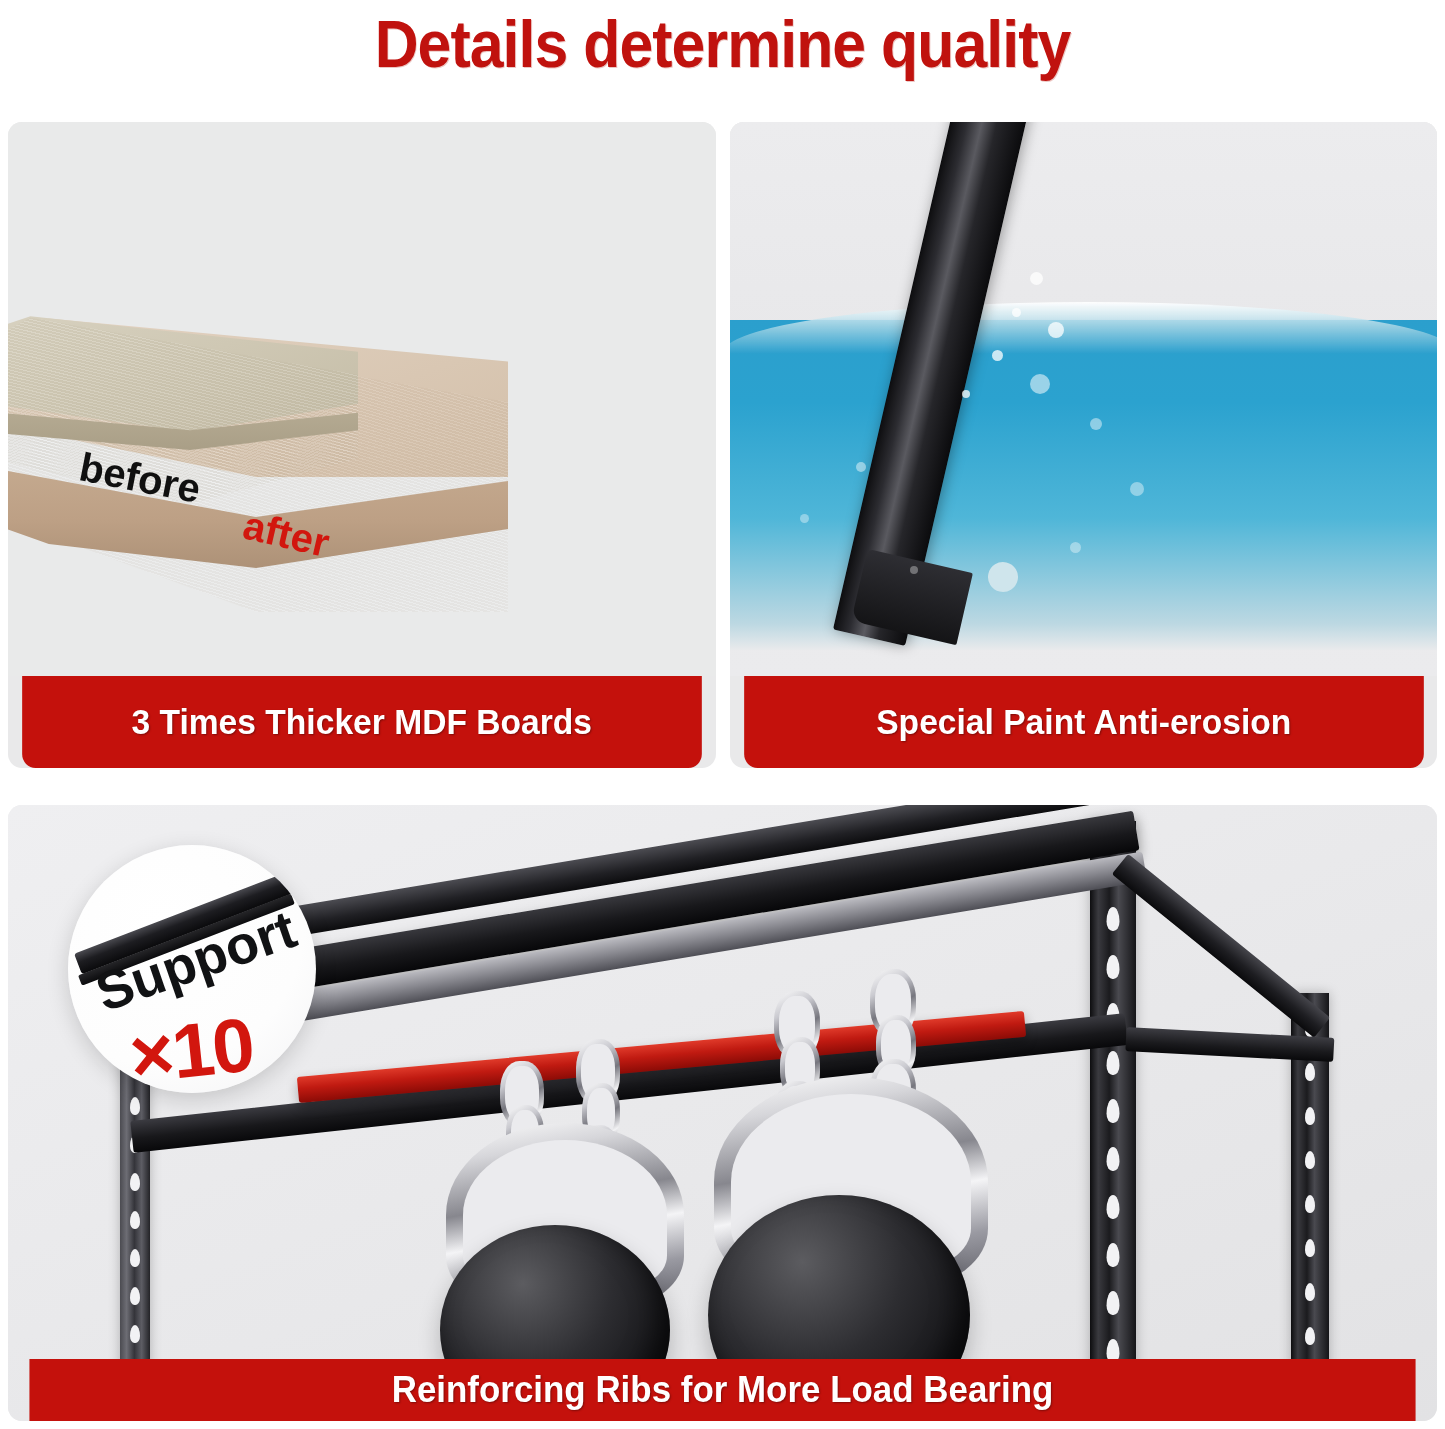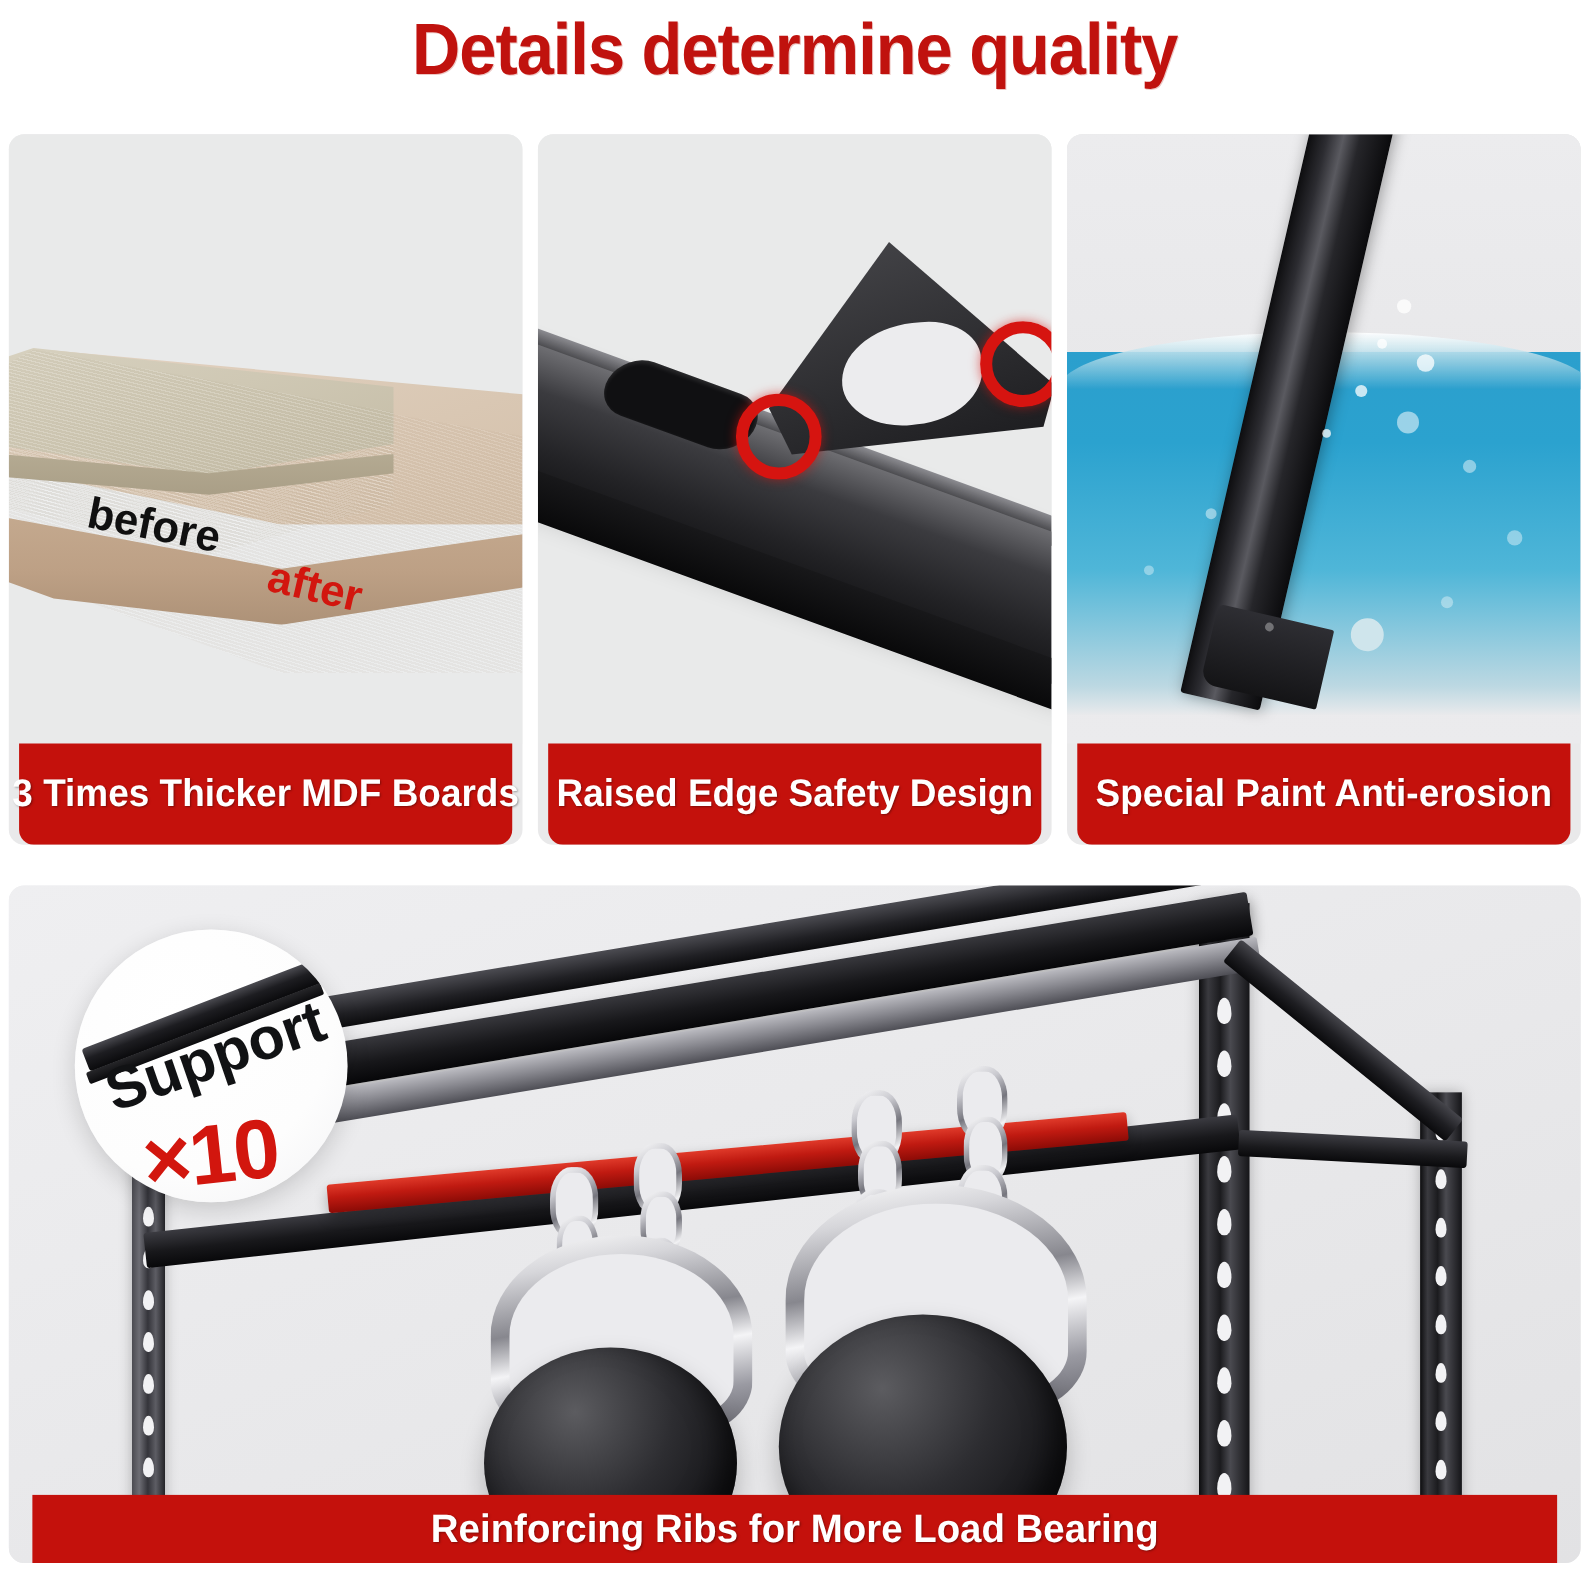--- a/index.html
+++ b/index.html
@@ -267,35 +267,20 @@
             <div class="grain"></div>
             <div class="edge"></div>
         </div>
         <div class="lbl-before">before</div>
         <div class="lbl-after">after</div>
       </div>
     </div>
     <div class="caption">3 Times Thicker MDF Boards</div>
   </div>
 
-  <div class="card">
-    <div class="art">
-      <div class="bracket">
-        <div class="beam-lip"></div>
-        <div class="beam-main"></div>
-        <div class="beam-under"></div>
-        <div class="slot-hole"></div>
-        <div class="tri"></div>
-        <div class="tri-hole"></div>
-        <div class="ring r1"></div>
-        <div class="ring r2"></div>
-      </div>
-    </div>
-    <div class="caption">Raised Edge Safety Design</div>
-  </div>
 
   <div class="card">
     <div class="art">
       <div class="water-art">
         <div class="water-body"></div>
         <div class="water-surface"></div>
         <div class="post"></div>
         <div class="post-hole"></div>
         <div class="foot"></div>
         <div class="bub" style="left:300px;top:150px;width:13px;height:13px;"></div>

